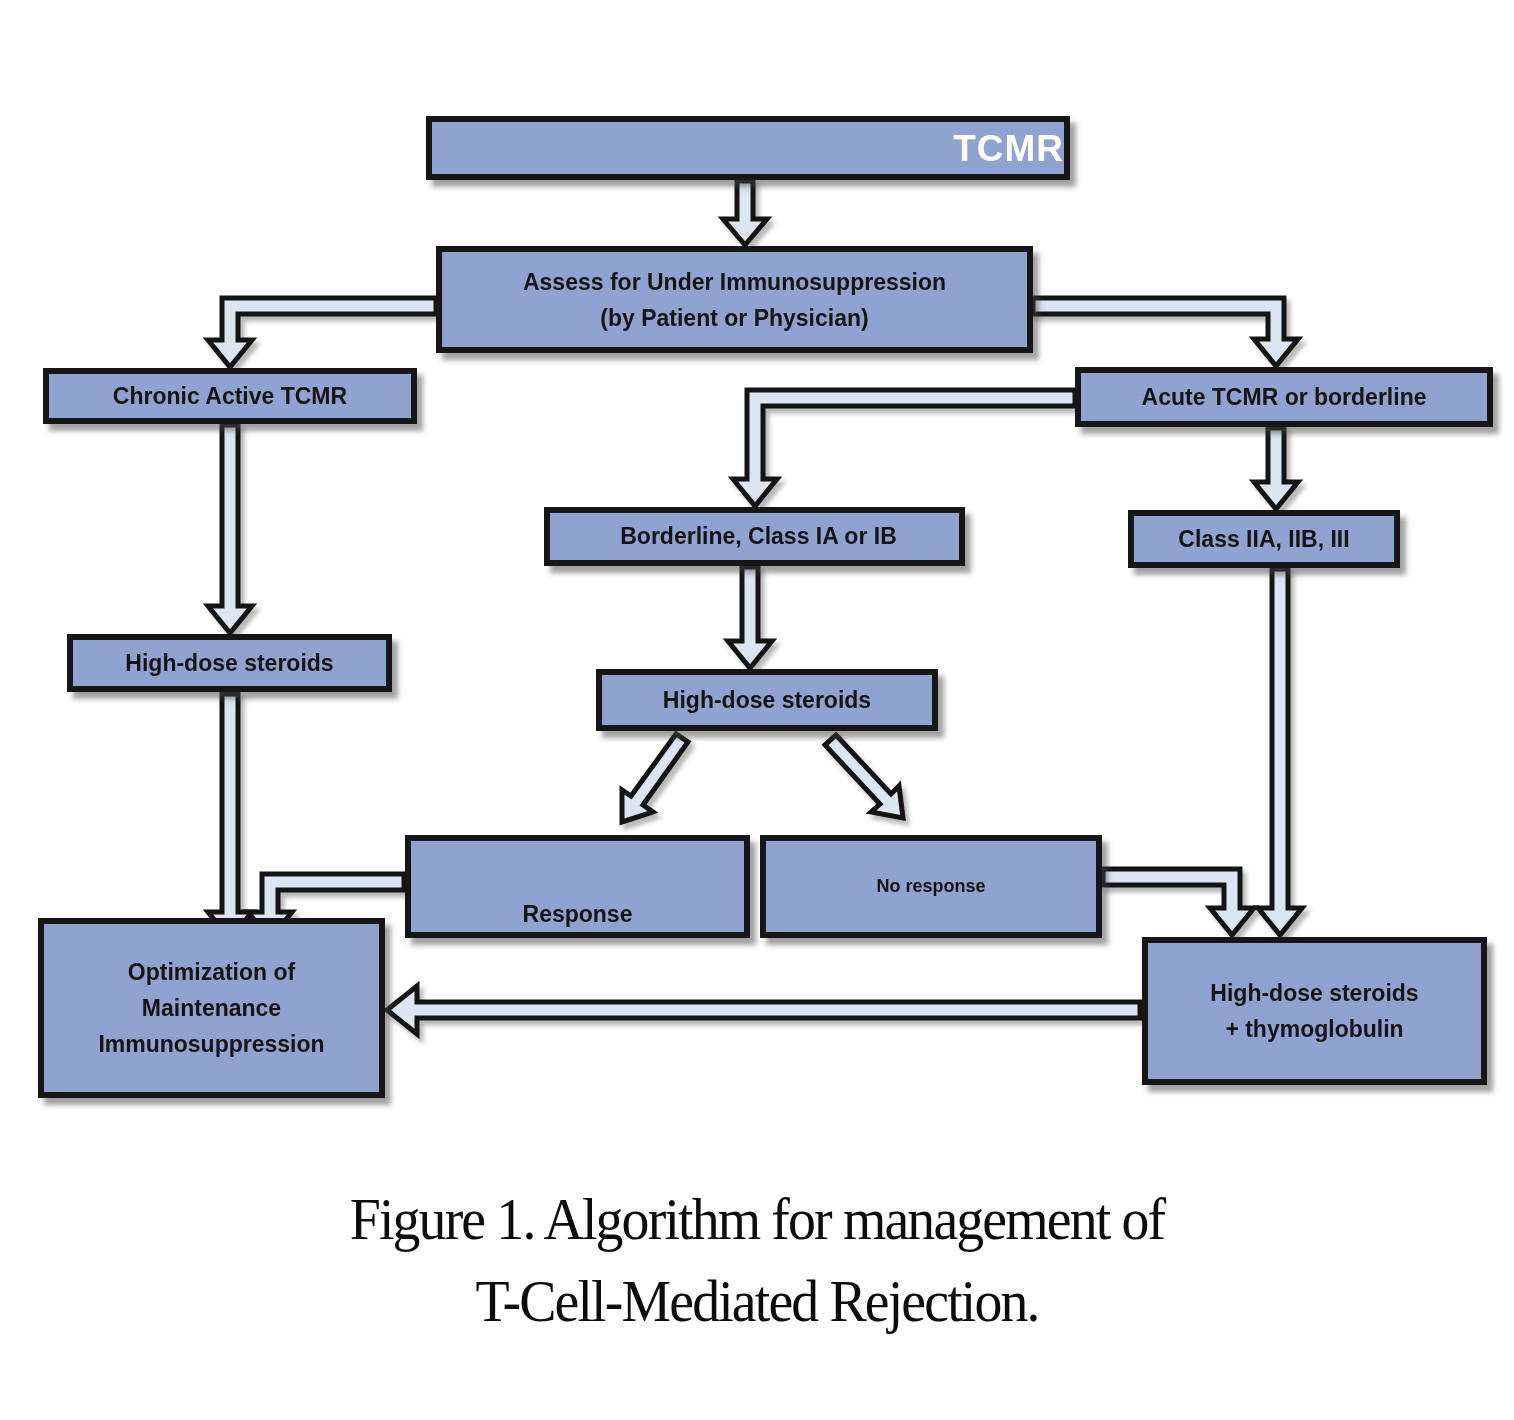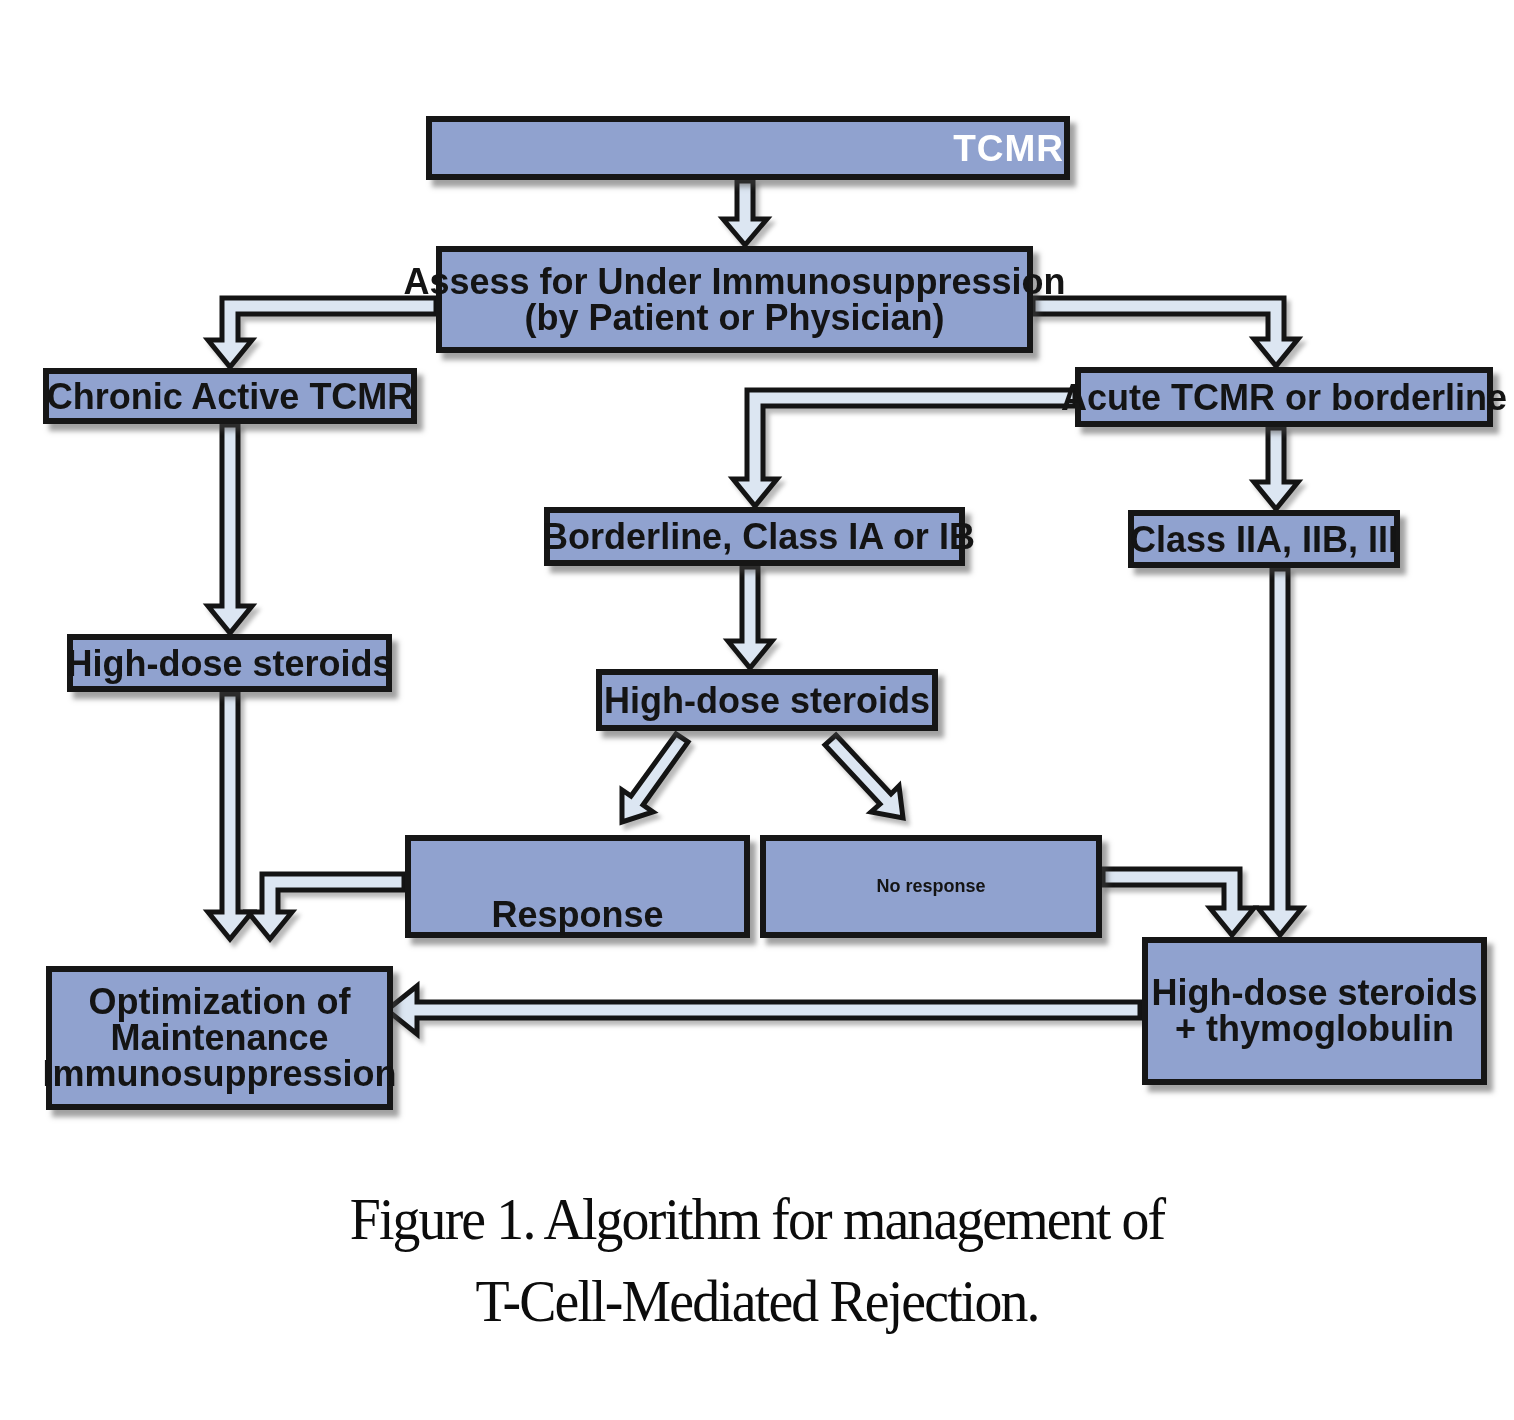--- a/index.html
+++ b/index.html
@@ -24,35 +24,35 @@
     position:absolute;
     box-sizing:border-box;
     background:var(--box_fill,#90a2cf);
     border:6px solid var(--box_border,#161616);
     box-shadow:6px 7px 5px rgba(70,70,70,.5);
     display:flex;flex-direction:column;
     align-items:center;justify-content:center;
     text-align:center;
     font-weight:bold;
     color:var(--label_text,#141414);
-    font-size:36px;line-height:35px;
+    font-size:23px;line-height:35px;
   }
   .node .ln{white-space:nowrap;}
   #n-tcmr{left:426px;top:116px;width:644px;height:64px;
     font-size:37px;letter-spacing:1px;color:var(--title_text,#ffffff);align-items:flex-end;}
   #n-assess{left:436px;top:246px;width:597px;height:107px;line-height:36px;}
   #n-chronic{left:43px;top:368px;width:374px;height:56px;}
   #n-acute{left:1075px;top:367px;width:418px;height:60px;}
   #n-borderline{left:544px;top:507px;width:421px;height:59px;padding-left:8px;}
   #n-class2{left:1128px;top:510px;width:272px;height:58px;}
   #n-hds-left{left:67px;top:634px;width:325px;height:58px;}
   #n-hds-center{left:596px;top:669px;width:342px;height:62px;}
   #n-response{left:405px;top:835px;width:345px;height:103px;justify-content:flex-end;}
   #n-noresponse{left:760px;top:835px;width:342px;height:103px;font-size:18px;}
-  #n-optimization{left:38px;top:966px;width:347px;height:144px;line-height:36px;margin-left:8px;}
+  #n-optimization{left:38px;top:918px;width:347px;height:180px;line-height:36px;}
   #n-hds-thymo{left:1142px;top:937px;width:345px;height:148px;line-height:36px;}
   .caption{
     position:absolute;left:0;top:1178px;width:100%;
     text-align:center;
     font-family:"Liberation Serif",serif;
     font-size:60px;line-height:82px;
     letter-spacing:-2px;
     color:#0c0c0c;
     transform:scaleX(.93);
     transform-origin:50% 0;

